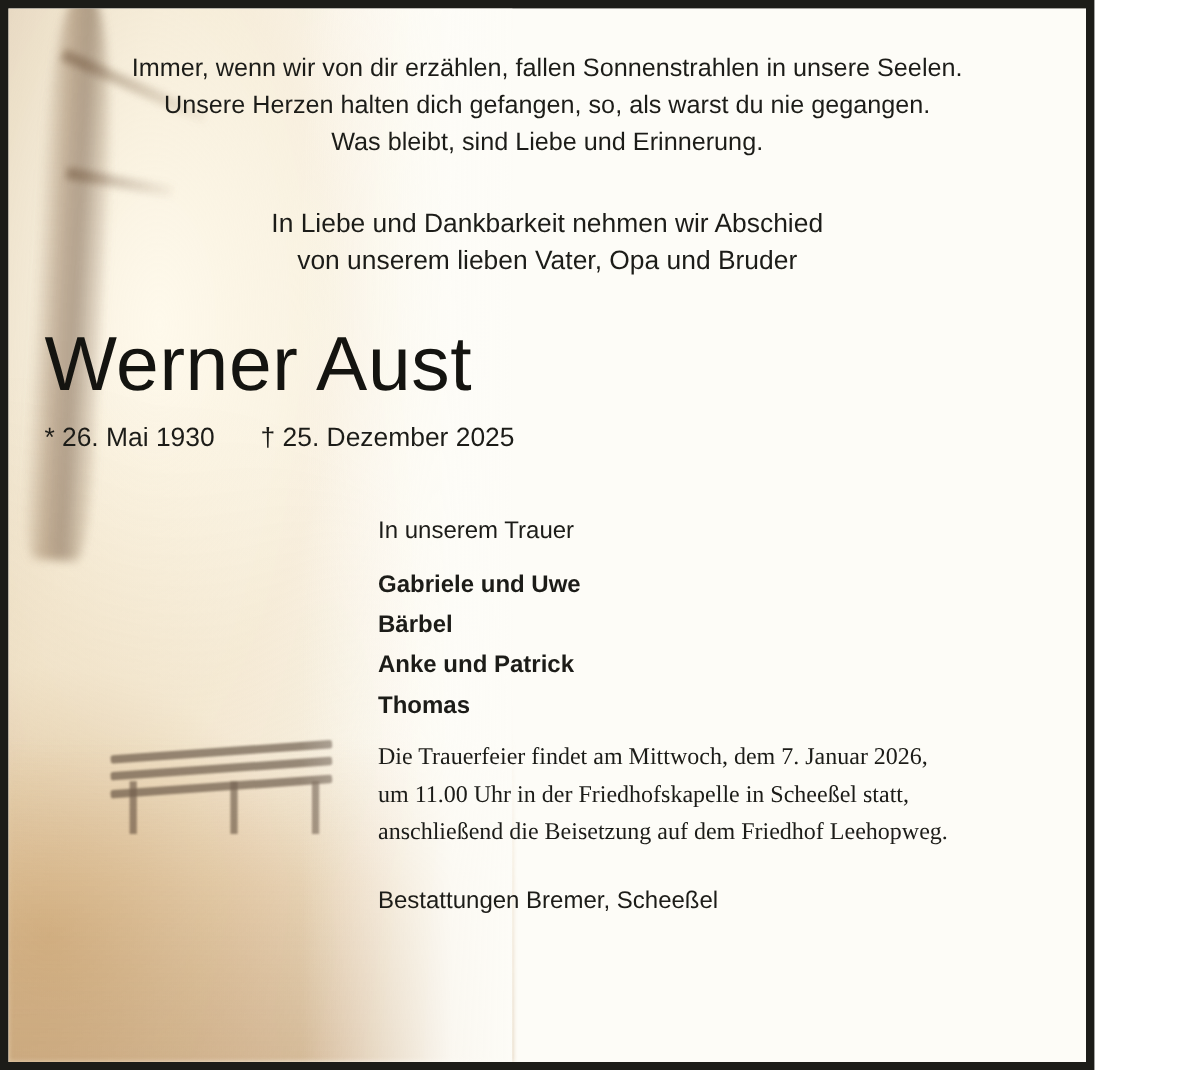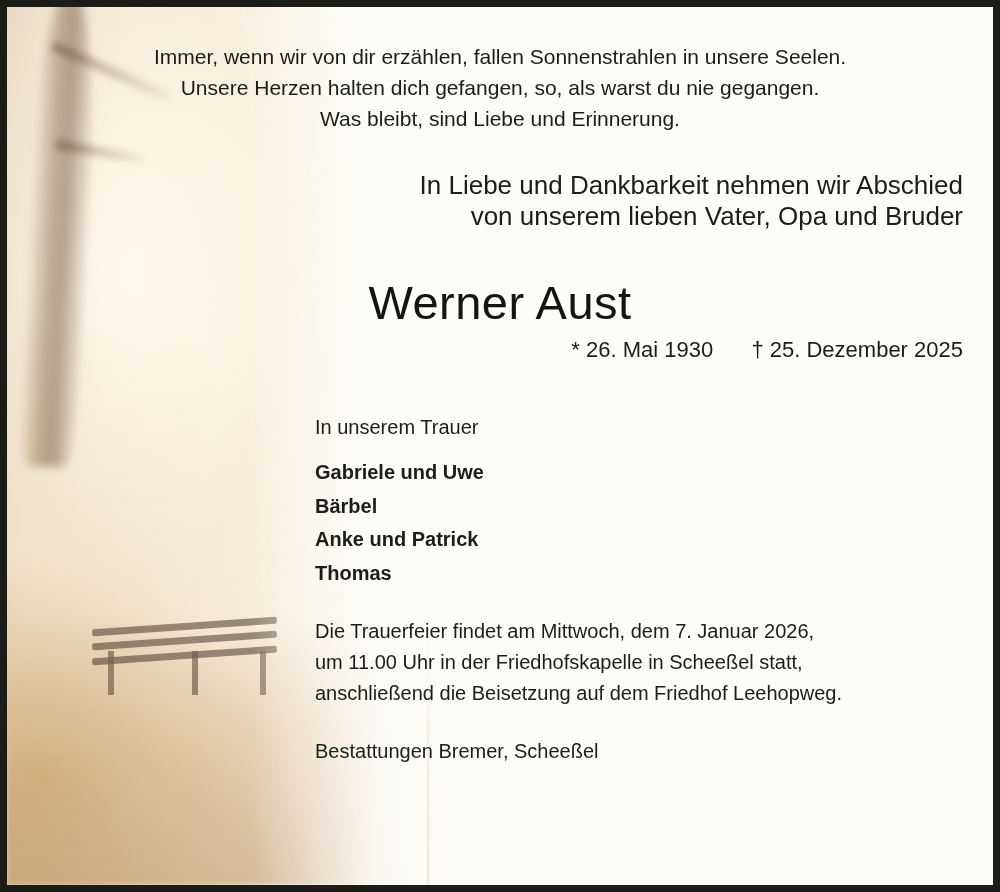--- a/index.html
+++ b/index.html
@@ -5,21 +5,21 @@
   html, body {
     margin: 0;
     padding: 0;
     background: #ffffff;
   }
   body {
     font-family: "Liberation Sans", sans-serif;
   }
   .obituary {
     position: relative;
-    width: 1000px;
+    width: 912px;
     height: 892px;
     box-sizing: border-box;
     border: 7px solid #1c1c18;
     background: #fdfcf7;
     overflow: hidden;
   }
   
   .bg-photo {
     position: absolute;
     left: 0;
@@ -116,55 +116,56 @@
     color: #1a1a17;
   }
   .verse {
     text-align: center;
     font-size: 21px;
     line-height: 31px;
     color: #1c1c18;
   }
   .verse div { white-space: nowrap; }
   .intro {
-    text-align: right;
-    font-size: 26px;
+    text-align: center;
+    font-size: 22px;
     line-height: 31px;
     margin-top: 36px;
     color: #1c1c18;
   }
   .name {
-    text-align: center;
-    font-size: 47px;
+    text-align: left;
+    font-size: 64px;
     line-height: 58px;
     margin-top: 42px;
     letter-spacing: 0.5px;
     color: #141410;
   }
   .dates {
-    text-align: right;
+    text-align: left;
     font-size: 22px;
-    margin-top: 5px;
+    margin-top: 20px;
     color: #1c1c18;
   }
   .dates .sep { display: inline-block; width: 26px; }
   .lower {
     margin-left: 278px;
     margin-top: 48px;
     font-size: 20px;
     line-height: 33px;
     color: #1c1c18;
   }
   .mourning-label { margin-bottom: 12px; }
   .mourners { font-weight: bold; }
   .mourners div { line-height: 33.5px; }
   .place { margin-top: 18px; }
   .ceremony {
-    margin-top: 26px;
+    margin-top: 11px;
     line-height: 31px;
+    font-family: Liberation Serif, serif;
   }
   .funeral-home { margin-top: 26px; }
 </style>
 </head>
 <body>
 
 <div class="obituary">
 
   <div class="bg-photo">
     <div class="tree-trunk"></div>

